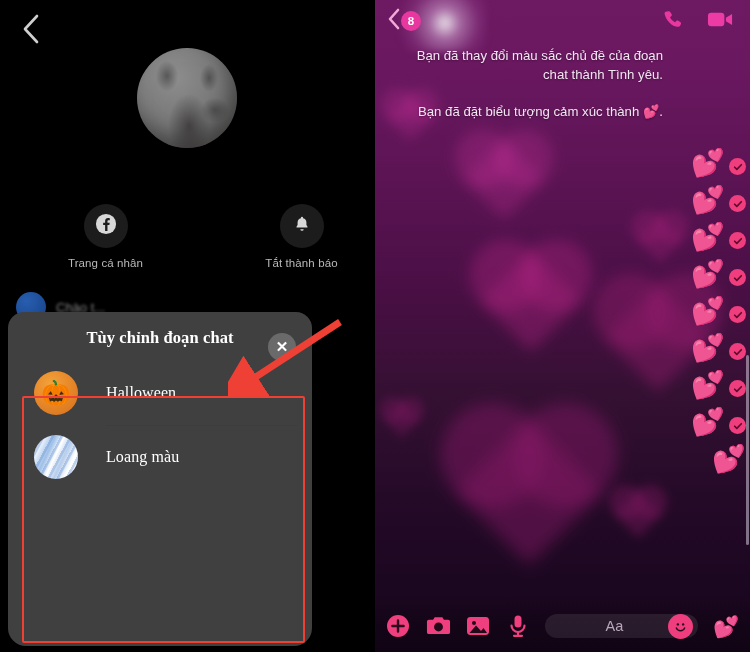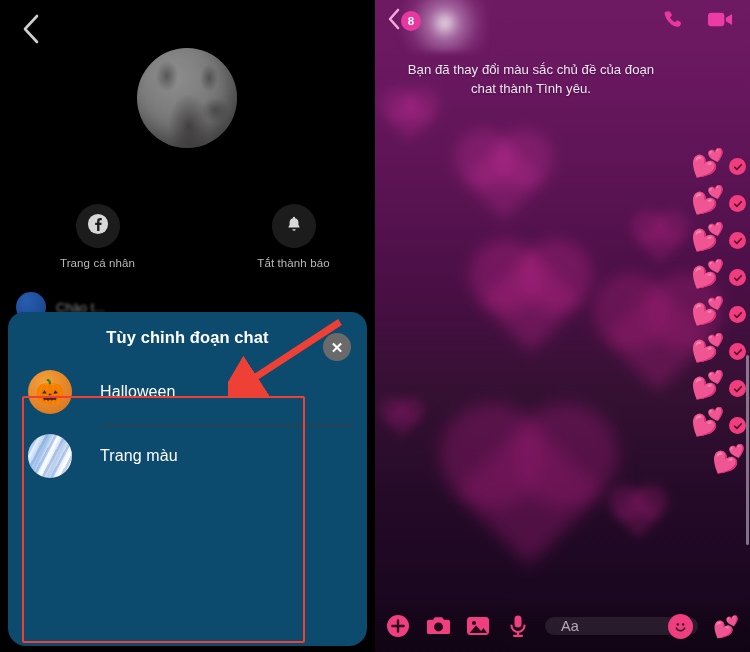--- a/index.html
+++ b/index.html
@@ -38,21 +38,21 @@
   .avatar-big::after {
     content:""; position:absolute; inset:0;
     background:
       radial-gradient(ellipse 30% 46% at 52% 78%, rgba(30,25,25,0.55), rgba(0,0,0,0) 70%),
       radial-gradient(ellipse 16% 22% at 30% 28%, rgba(40,38,38,0.5), rgba(0,0,0,0) 70%),
       radial-gradient(ellipse 13% 20% at 72% 30%, rgba(40,38,38,0.5), rgba(0,0,0,0) 70%),
       radial-gradient(ellipse 20% 18% at 78% 62%, rgba(35,32,32,0.45), rgba(0,0,0,0) 70%);
   }
 
   .quick-actions {
-    position: absolute; top: 204px; left: 8px; width: 375px;
+    position: absolute; top: 204px; left: 16px; width: 375px;
     display: flex; justify-content: center; gap: 92px; align-items: flex-end;
   }
   .qa-item { display: flex; flex-direction: column; align-items: center; width: 104px; }
   .qa-circle {
     width: 44px; height: 44px; border-radius: 50%;
     background: #1c1c1c;
     display: flex; align-items: center; justify-content: center;
   }
   .qa-label {
     margin-top: 9px; font-size: 11.5px; color: #b9b9b9; letter-spacing: .1px;
@@ -67,43 +67,44 @@
   .behind-avatar {
     width: 30px; height: 30px; border-radius: 50%;
     background: radial-gradient(circle at 35% 30%, #2f6fd0, #1b4c9c);
     filter: blur(0.6px);
   }
   .behind-text { font-size: 13px; color: #9a9a9a; filter: blur(1.6px); }
 
   
   .sheet {
     position: absolute; left: 8px; top: 312px;
-    width: 359px; height: 334px;
-    background: #0c4a6e;
+    width: 304px; height: 334px;
+    background: #404040;
     border-radius: 16px 16px 18px 18px;
     overflow: hidden;
+    font-family: Liberation Serif, serif;
   }
   .sheet-title {
     text-align: center; color: #ffffff;
     font-size: 16.5px; font-weight: bold;
     padding-top: 16px; letter-spacing: .1px;
   }
   .sheet-close {
     position: absolute; right: 16px; top: 21px;
     width: 28px; height: 28px; border-radius: 50%;
     background: #6a6a6a;
     display: flex; align-items: center; justify-content: center;
     color: #ffffff; font-size: 15px; font-weight: bold; line-height: 1;
   }
   .sheet-section-label {
     margin: 22px 0 0 24px;
     font-size: 11.5px; color: #a0a0a0;
     letter-spacing: 1.1px;
   }
-  .theme-list { margin-top: 13px; padding-left: 20px; }
+  .theme-list { margin-top: 13px; padding-left: 26px; }
   .theme-item {
     display: flex; align-items: center;
     height: 64px; position: relative;
   }
   .theme-item + .theme-item::before {
     content:""; position: absolute; left: 72px; right: 14px; top: 0;
     height: 1px; background: #3d3d3d;
   }
   .theme-thumb {
     width: 44px; height: 44px; border-radius: 50%; flex: none;
@@ -196,21 +197,21 @@
   .badge-count {
     width: 20px; height: 20px; border-radius: 50%;
     background: #e8379f; color: #ffffff;
     font-size: 11.5px; font-weight: bold;
     display: flex; align-items: center; justify-content: center;
     margin-left: -2px;
   }
   .topbar-spacer { flex: 1; }
   .call-icons { display: flex; align-items: center; gap: 22px; margin-right: 4px; }
 
-  .system-msgs { position: absolute; left: 0; top: 60px; width: 312px; text-align: center; }
+  .system-msgs { position: absolute; left: 0; top: 46px; width: 312px; text-align: right; }
   .sys-line {
     color: #f3e6f3; font-size: 13.2px; line-height: 19px;
     padding: 0 24px; text-shadow: 0 1px 2px rgba(0,0,0,.35);
   }
   .sys-gap { height: 18px; }
 
   .heart-feed {
     position: absolute; right: 4px; top: 150px;
     display: flex; flex-direction: column; align-items: flex-end; gap: 10px;
   }
@@ -228,23 +229,23 @@
     background: rgba(210,200,215,0.55);
   }
 
   .composer {
     position: absolute; left: 0; bottom: 0; width: 375px; height: 52px;
     display: flex; align-items: center; padding: 0 10px; gap: 14px;
     background: linear-gradient(180deg, rgba(20,6,24,0.0) 0%, rgba(18,5,22,0.75) 45%, rgba(16,4,20,0.95) 100%);
   }
   .composer-icon { width: 26px; height: 26px; display: flex; align-items: center; justify-content: center; }
   .input-pill {
-    flex: 1; height: 18px; border-radius: 18px;
+    flex: 1; height: 24px; border-radius: 18px;
     background: rgba(255,255,255,0.09);
-    display: flex; align-items: center; padding: 0 5px 0 16px;
+    display: flex; align-items: center; padding: 0 5px 0 16px; text-align: center;
   }
   .input-placeholder { flex: 1; color: #b9a6bb; font-size: 14.5px; }
   .smiley {
     width: 25px; height: 25px; border-radius: 50%;
     background: #ef3d7e; display:flex; align-items:center; justify-content:center;
   }
   .send-sticker { font-size: 21px; line-height: 1; margin-left: 2px; }
 </style>
 </head>
 <body>
@@ -297,21 +298,21 @@
       <div class="sheet-title">Tùy chỉnh đoạn chat</div>
       <div class="sheet-close">✕</div>
 
       <div class="theme-list">
         <div class="theme-item">
           <div class="theme-thumb thumb-halloween"></div>
           <div class="theme-name">Halloween</div>
         </div>
         <div class="theme-item">
           <div class="theme-thumb thumb-tiedye"></div>
-          <div class="theme-name">Trang màu</div>
+          <div class="theme-name">Loang màu</div>
         </div>
       </div>
     </div>
 
     <div class="red-box"></div>
     <div class="red-arrow">
       <svg width="120" height="80" viewBox="0 0 120 80">
         <defs>
           <marker id="ah" markerWidth="7" markerHeight="7" refX="1.5" refY="3.5" orient="auto">
             <path d="M0,0 L7,3.5 L0,7 z" fill="#ef4036"></path>
@@ -355,20 +356,21 @@
             <rect x="1" y="3" width="17" height="14" rx="3.4" fill="#ed3ba6"></rect>
             <path d="M19.6 8.2 L26 4.3 v11.4 l-6.4-3.9z" fill="#ed3ba6"></path>
           </svg>
         </span>
       </div>
     </div>
 
     <div class="system-msgs">
       <div class="sys-line">Bạn đã thay đổi màu sắc chủ đề của đoạn chat thành Tình yêu.</div>
       <div class="sys-gap"></div>
+      <div class="sys-line">Bạn đã đặt biểu tượng cảm xúc thành 💕.</div>
     </div>
 
     <div class="heart-feed">
       <div class="heart-msg-row">
         <span class="heart-emoji">💕</span>
         <span class="sent-check">
           <svg width="10" height="10" viewBox="0 0 12 12">
               <path d="M2 6.3 L4.6 8.9 L10 3.3" stroke="#5e0b2c" stroke-width="2" fill="none" stroke-linecap="round" stroke-linejoin="round"></path>
             </svg>
         </span>

